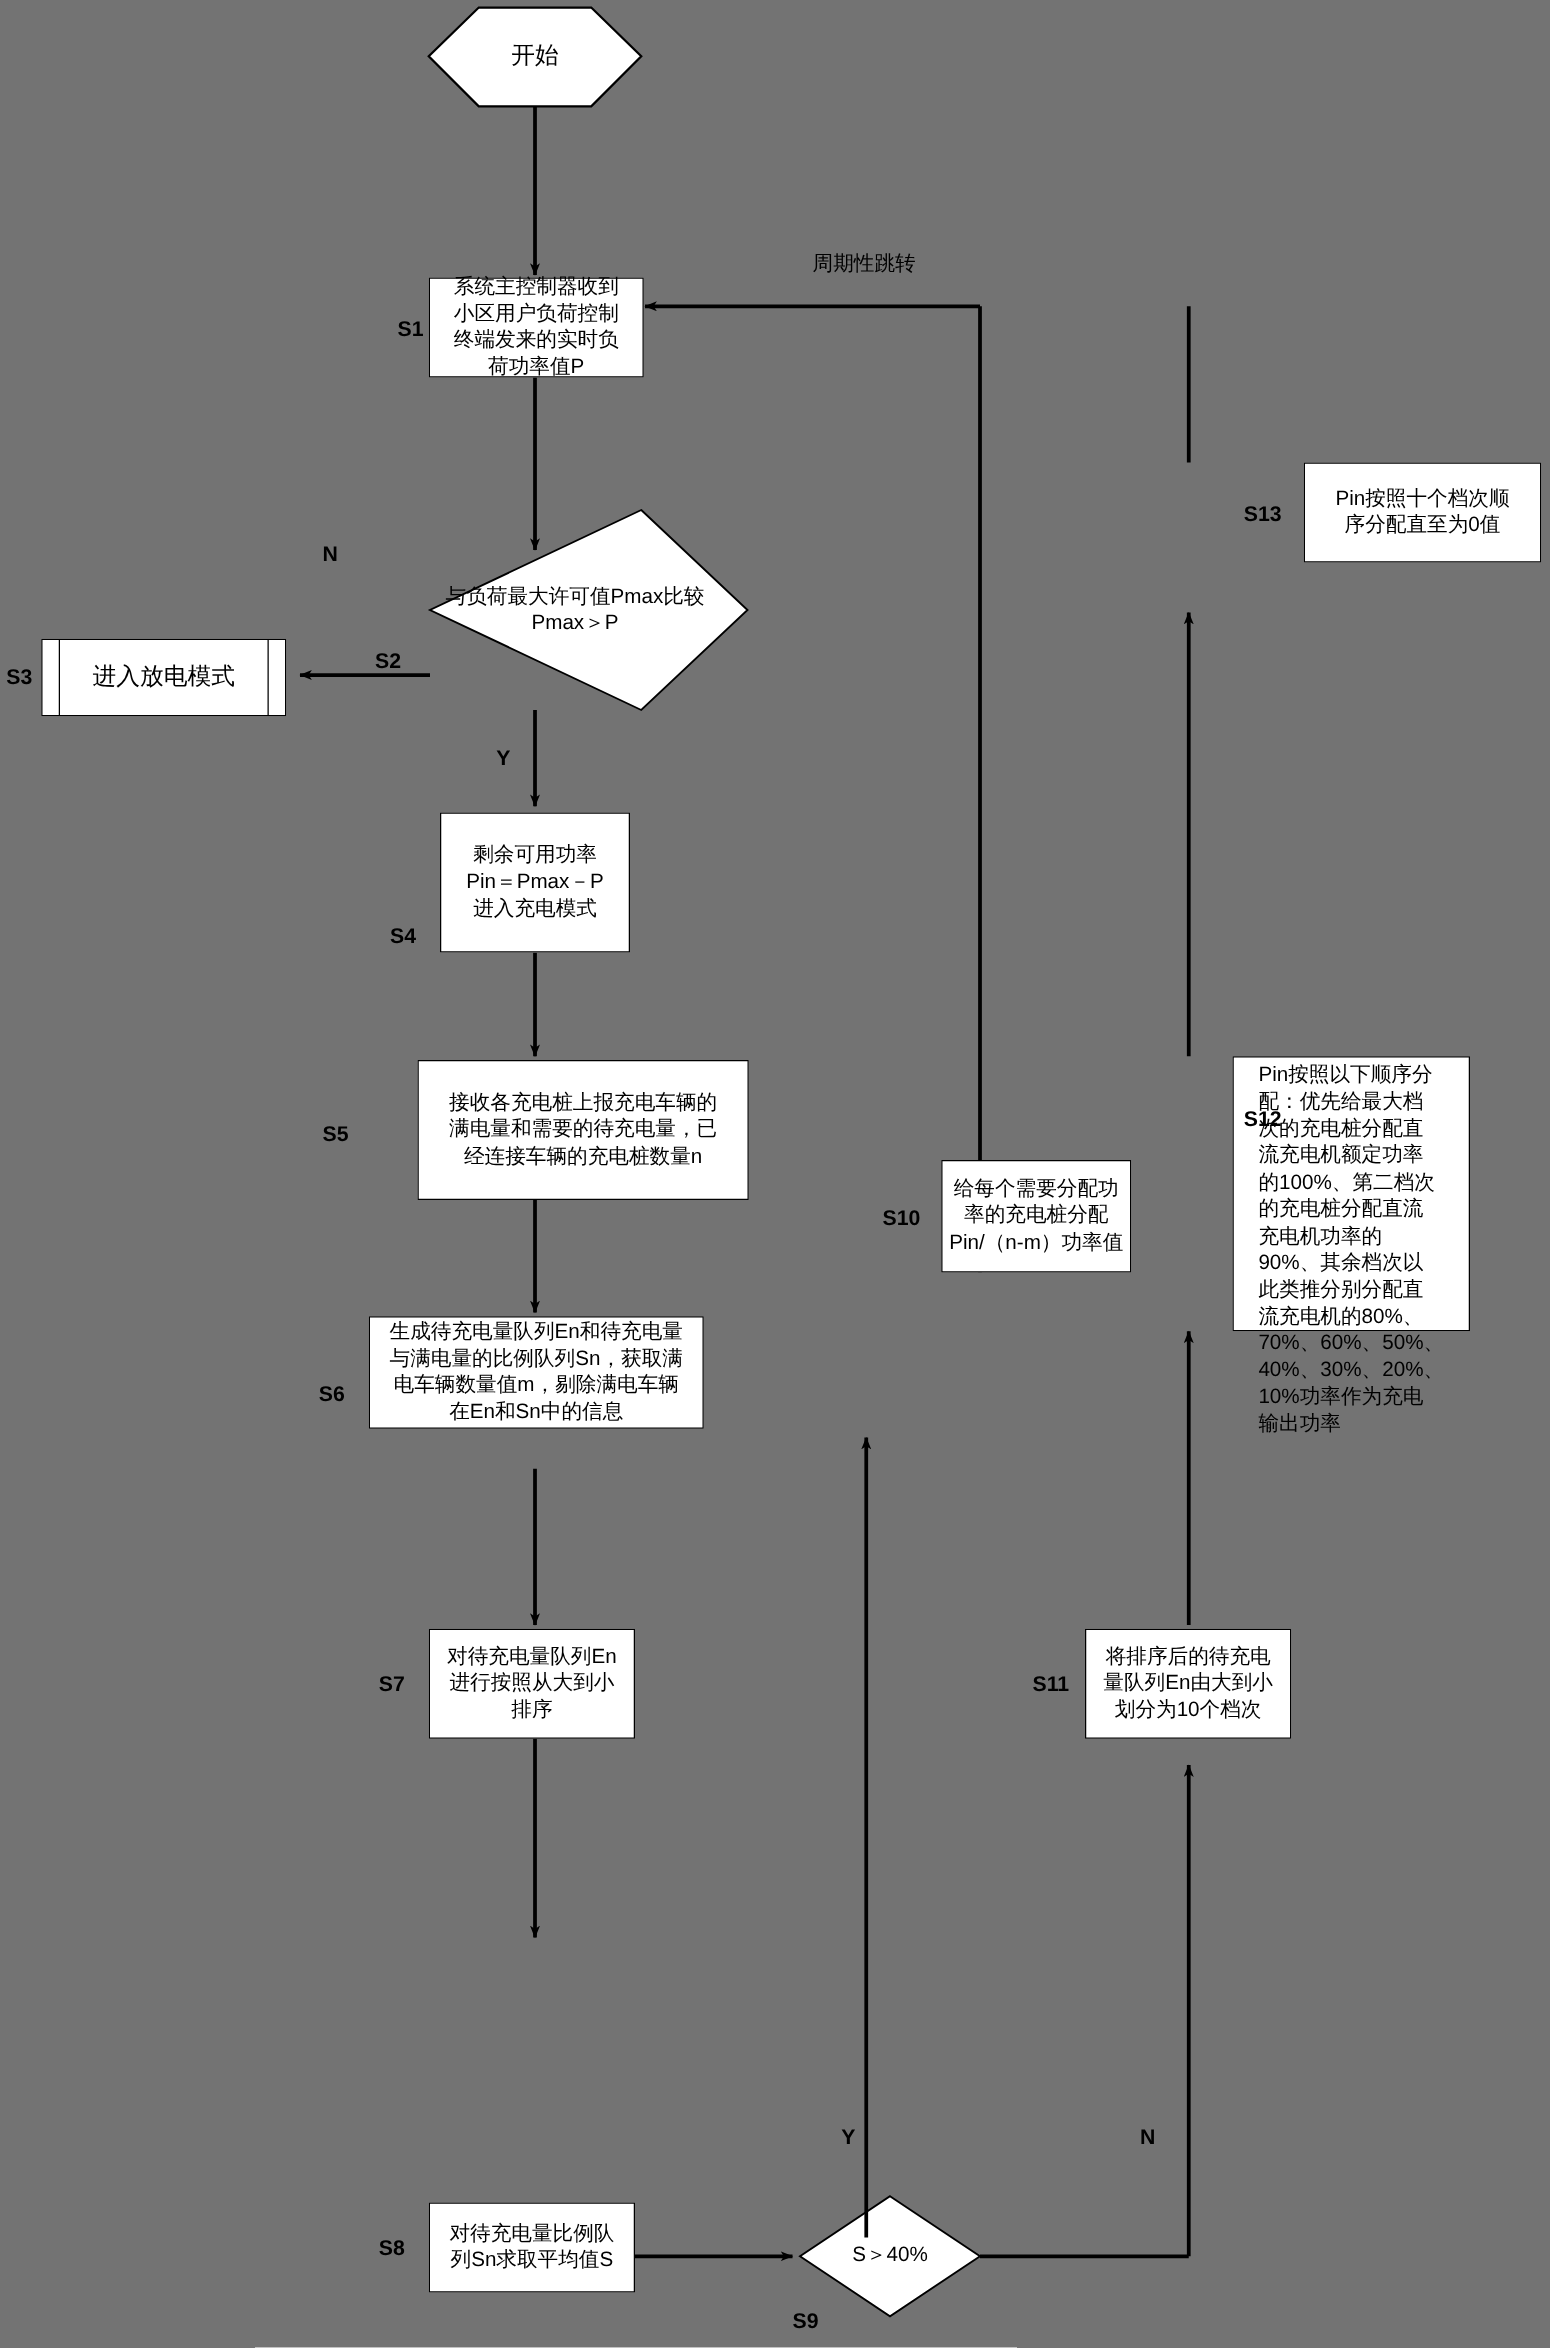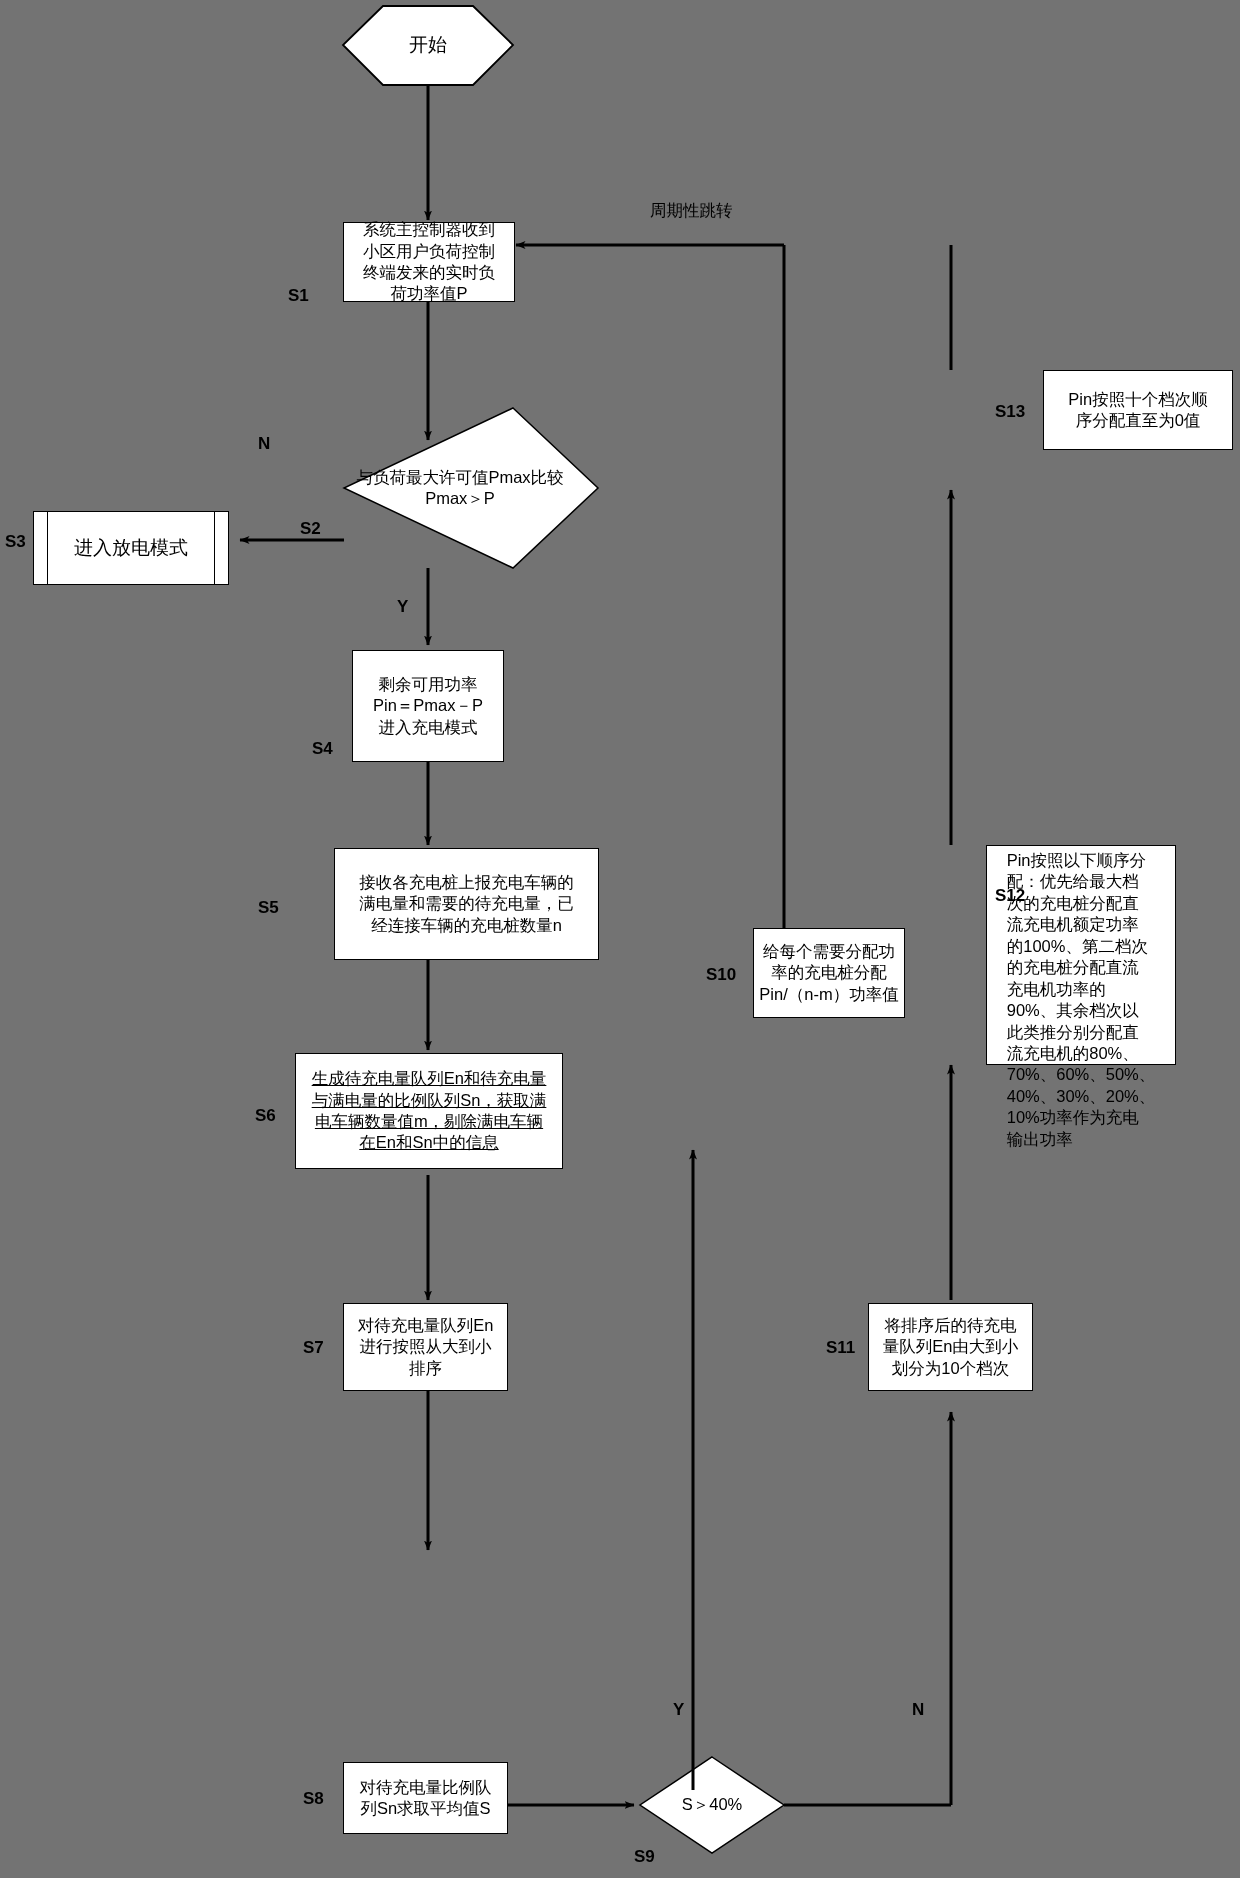--- a/index.html
+++ b/index.html
@@ -136,40 +136,40 @@
 
     <line x1="951" y1="370" x2="951" y2="245" stroke="#000000" stroke-width="3"></line>
   </svg>
 
   <div class="txtoverlay" style="left:343px; top:6px; width:170px; height:79px; font-size:19px;">开始</div>
 
   <div class="node proc" style="left:343px; top:222px; width:172px; height:80px;">系统主控制器收到
 小区用户负荷控制
 终端发来的实时负
 荷功率值P</div>
-  <div class="steplabel" style="left:288px; top:254px;margin-top:32px;">S1</div>
+  <div class="steplabel" style="left:318px; top:254px;">S1</div>
 
   <div class="txtoverlay" style="left:320px; top:462px; width:280px; height:52px;">与负荷最大许可值Pmax比较
 Pmax＞P</div>
   <div class="steplabel" style="left:300px; top:519px;">S2</div>
 
-  <div class="node predef" style="left:33px; top:511px; width:196px; height:74px;">进入放电模式</div>
+  <div class="node predef" style="left:33px; top:511px; width:196px; height:62px;">进入放电模式</div>
   <div class="steplabel" style="left:5px; top:532px;">S3</div>
 
   <div class="node proc" style="left:352px; top:650px; width:152px; height:112px;">剩余可用功率
 Pin＝Pmax－P
 进入充电模式</div>
   <div class="steplabel" style="left:312px; top:698px;margin-top:41px;">S4</div>
 
   <div class="node proc" style="left:298px; top:848px; width:265px; height:112px;margin-left:36px;">接收各充电桩上报充电车辆的
 满电量和需要的待充电量，已
 经连接车辆的充电桩数量n</div>
   <div class="steplabel" style="left:258px; top:898px;">S5</div>
 
-  <div class="node proc" style="left:295px; top:1053px; width:268px; height:116px;text-decoration:underline;">生成待充电量队列En和待充电量
+  <div class="node proc" style="left:295px; top:1053px; width:268px; height:90px;">生成待充电量队列En和待充电量
 与满电量的比例队列Sn，获取满
 电车辆数量值m，剔除满电车辆
 在En和Sn中的信息</div>
   <div class="steplabel" style="left:255px; top:1106px;">S6</div>
 
   <div class="node proc" style="left:343px; top:1303px; width:165px; height:88px;">对待充电量队列En
 进行按照从大到小
 排序</div>
   <div class="steplabel" style="left:303px; top:1338px;">S7</div>
 

